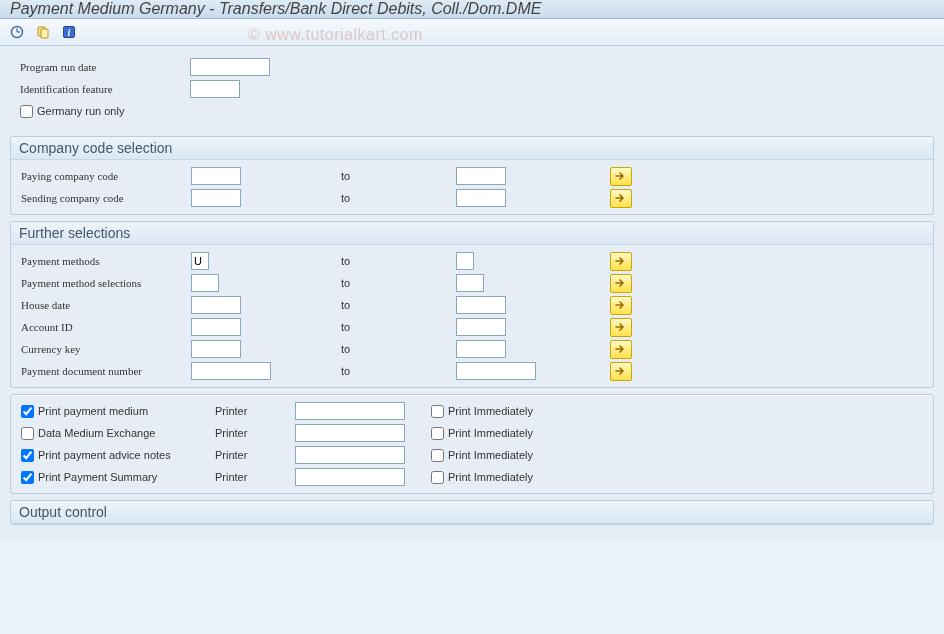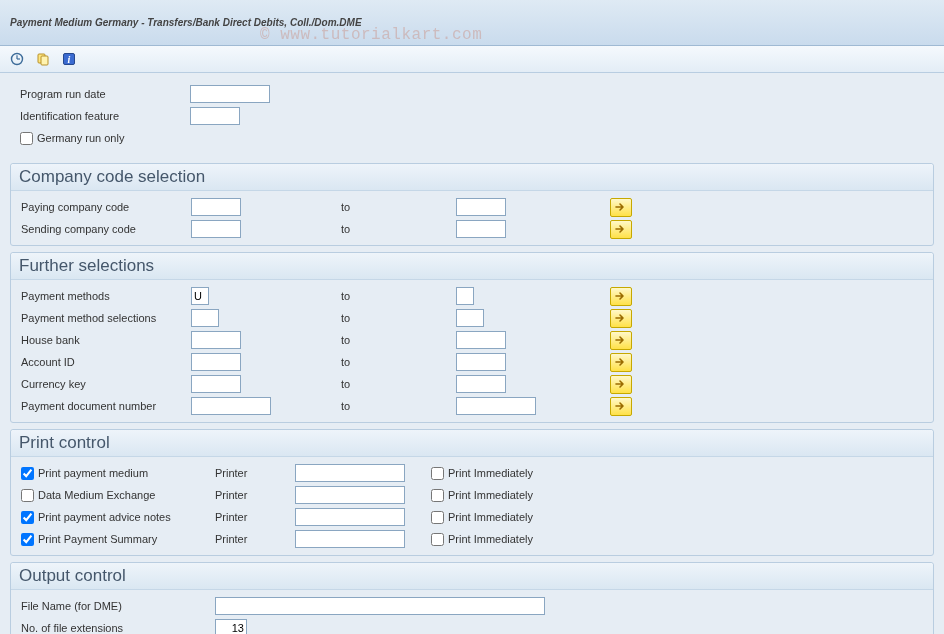--- a/index.html
+++ b/index.html
@@ -10,23 +10,23 @@
     background: #eaf1f8;
     color: #333;
     width: 944px;
     height: 634px;
     position: relative;
     overflow: hidden;
   }
   .title-bar {
     background: linear-gradient(#dfeaf4, #c9dbed);
     border-bottom: 1px solid #9fb9d3;
-    padding: 17px 10px;
-    font-size: 10px;
-    font-weight: bold;
+    padding: 0 10px;
+    font-size: 16px;
+    font-weight: normal;
     font-style: italic;
     color: #444;
   }
   .toolbar {
     background: linear-gradient(#f5f9fd, #e3edf6);
     border-bottom: 1px solid #b8cde1;
     padding: 3px 6px;
     display: flex;
     gap: 4px;
     align-items: center;
@@ -38,21 +38,21 @@
     justify-content: center;
     border: 1px solid transparent;
     border-radius: 2px;
   }
   .content {
     padding: 6px 8px 10px 8px;
     background: #e6edf4;
   }
   .top-fields { padding: 4px 6px 8px 6px; }
   .row { display:flex; align-items:center; height:22px; }
-  .lbl { width: 176px; padding-left: 6px; }
+  .lbl { width: 176px; padding-left: 6px; font-family: Liberation Serif, serif; }
   input.txt {
     height: 18px;
     border: 1px solid #8aa6c1;
     background: #fff;
     font-size: 11px;
     padding: 0 2px;
   }
   .w80 { width:80px; }
   .w50 { width:50px; }
   .w28 { width:28px; }
@@ -73,21 +73,21 @@
     border: 1px solid #b9cde0;
     border-radius: 3px;
     margin: 6px 2px;
     background: #e6edf4;
     box-shadow: 0 1px 0 #fff inset;
   }
   .group-head {
     background: linear-gradient(#eef4fa,#dae7f2);
     border-bottom: 1px solid #c5d7e7;
     padding: 3px 8px;
-    font-size: 17px;
+    font-size: 14px;
     color: #45576b;
     border-radius: 3px 3px 0 0;
   }
   .group-body { padding: 5px 4px; }
   .grid-row {
     display:grid;
     grid-template-columns: 176px 150px 115px 150px 60px;
     align-items:center;
     height:22px;
   }
@@ -100,26 +100,26 @@
     display:grid;
     grid-template-columns: 200px 80px 130px 200px;
     align-items:center;
     height:22px;
   }
   .print-row .pc1 { display:flex; align-items:flex-start; }
   .print-row .pc3 { display:flex; align-items:center; }
   .print-row .pc4 { display:flex; align-items:center; }
   .watermark {
     position:absolute;
-    top: 26px; left: 260px;
+    top: 26px; left: 248px;
     font-size: 16px;
     color: rgba(200,120,100,0.35);
     letter-spacing: 0.5px;
     pointer-events:none;
-    font-family: Liberation Mono, monospace;
+    font-family: Liberation Sans, sans-serif;
   }
   .out-row {
     display:grid;
     grid-template-columns: 200px auto;
     align-items:center;
     height:22px;
   }
 </style>
 </head>
 <body>
@@ -238,21 +238,21 @@
           </span>
         <span class="c-btn">
             <span class="mopt-btn">
               <svg width="12" height="10" viewBox="0 0 12 10">
                 <path d="M1 5 L7 5 M5 2 L8 5 L5 8" stroke="#9a6b00" stroke-width="1.6" fill="none" stroke-linecap="round" stroke-linejoin="round"></path>
               </svg>
             </span>
           </span>
       </div>
       <div class="grid-row">
-        <span class="lbl">House bank</span>
+        <span class="lbl">House date</span>
         <span class="c-from">
             <input class="txt w50" value="" style="">
           </span>
         <span class="c-mid">to</span>
         <span class="c-to">
             <input class="txt w50" value="" style="">
           </span>
         <span class="c-btn">
             <span class="mopt-btn">
               <svg width="12" height="10" viewBox="0 0 12 10">
@@ -309,21 +309,20 @@
               <svg width="12" height="10" viewBox="0 0 12 10">
                 <path d="M1 5 L7 5 M5 2 L8 5 L5 8" stroke="#9a6b00" stroke-width="1.6" fill="none" stroke-linecap="round" stroke-linejoin="round"></path>
               </svg>
             </span>
           </span>
       </div>
     </div>
   </div>
 
   <div class="group">
-    <div class="group-head">Print control</div>
     <div class="group-body">
       <div class="print-row">
         <span class="pc1">
             <input type="checkbox" class="chk" checked="" style="">
             <span>Print payment medium</span>
           </span>
         <span>Printer</span>
         <span class="pc3">
             <input class="txt w110" value="" style="">
           </span>
@@ -372,25 +371,15 @@
         <span class="pc4">
             <input type="checkbox" class="chk" style="">
             <span>Print Immediately</span>
           </span>
       </div>
     </div>
   </div>
 
   <div class="group">
     <div class="group-head">Output control</div>
-    <div class="group-body">
-      <div class="out-row">
-        <span class="lbl" style="width:190px">File Name (for DME)</span>
-        <span><input class="txt w330" value="" style=""></span>
-      </div>
-      <div class="out-row">
-        <span class="lbl" style="width:190px">No. of file extensions</span>
-        <span><input class="txt w32" style="text-align: right;" value="13"></span>
-      </div>
-    </div>
   </div>
 
 </div>
 
 </body></html>

